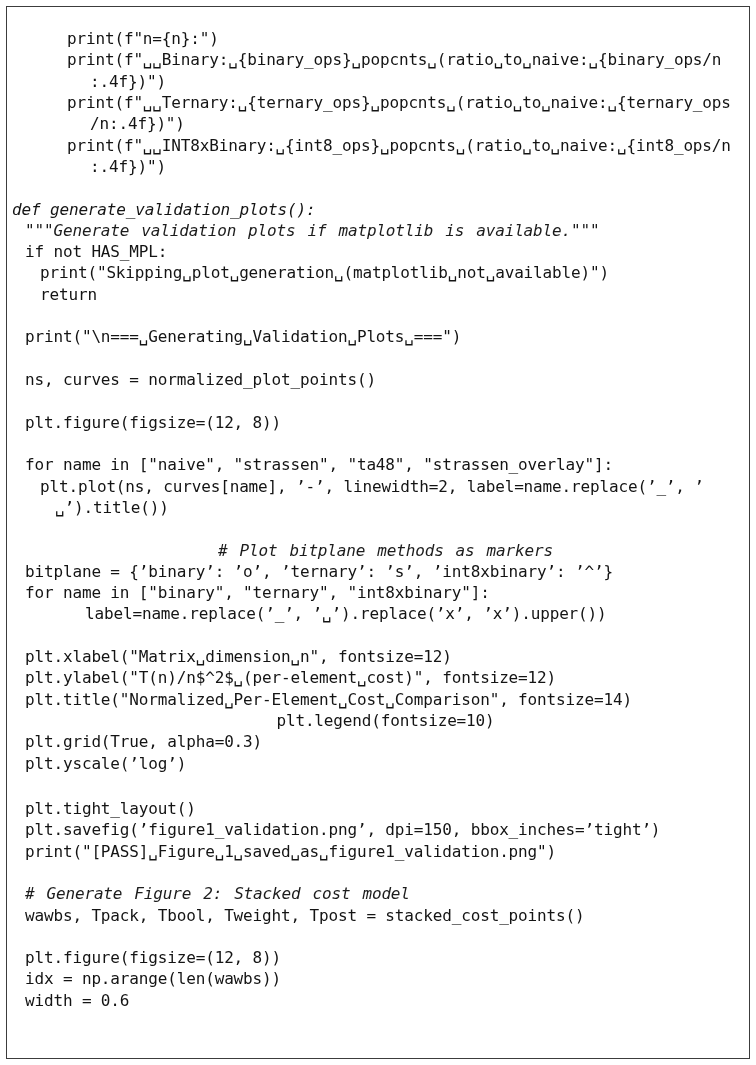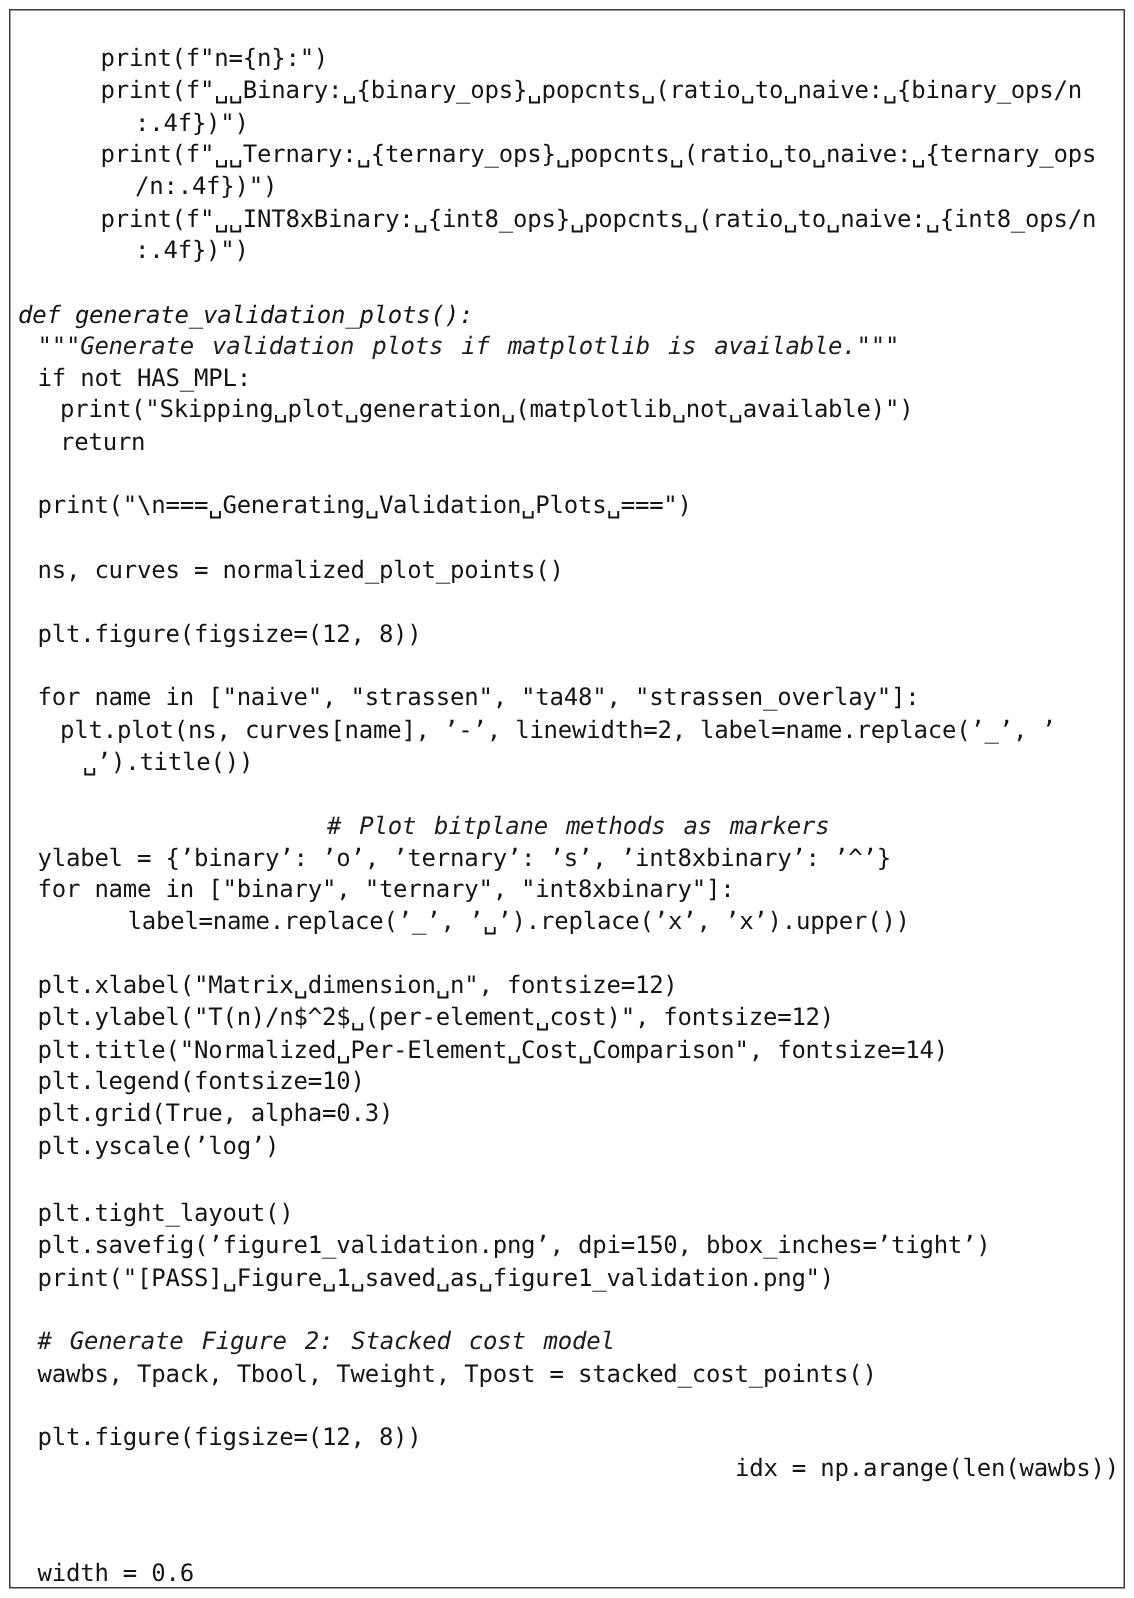--- a/index.html
+++ b/index.html
@@ -63,34 +63,34 @@
       <div class="ln" style="padding-left: 0px;"><span></span></div>
       <div class="ln" style="padding-left: 13px;"><span>ns, curves = normalized_plot_points()</span></div>
       <div class="ln" style="padding-left: 0px;"><span></span></div>
       <div class="ln" style="padding-left: 13px;"><span>plt.figure(figsize=(12, 8))</span></div>
       <div class="ln" style="padding-left: 0px;"><span></span></div>
       <div class="ln" style="padding-left: 13px;"><span>for name in ["naive", "strassen", "ta48", "strassen_overlay"]:</span></div>
       <div class="ln" style="padding-left: 28px;"><span>plt.plot(ns, curves[name], ’-’, linewidth=2, label=name.replace(’_’, ’</span></div>
       <div class="ln" style="padding-left: 43px;"><span>␣’).title())</span></div>
       <div class="ln" style="padding-left: 0px;"><span></span></div>
       <div class="ln cm" style="padding-left: 13px; text-align: center;"><span># Plot bitplane methods as markers</span></div>
-      <div class="ln" style="padding-left: 13px;"><span>ylabel = {’binary’: ’o’, ’ternary’: ’s’, ’int8xbinary’: ’^’}</span></div>
+      <div class="ln" style="padding-left: 13px;"><span>bitplane = {’binary’: ’o’, ’ternary’: ’s’, ’int8xbinary’: ’^’}</span></div>
       <div class="ln" style="padding-left: 13px;"><span>for name in ["binary", "ternary", "int8xbinary"]:</span></div>
       <div class="ln" style="padding-left: 73px;"><span>label=name.replace(’_’, ’␣’).replace(’x’, ’x’).upper())</span></div>
       <div class="ln" style="padding-left: 0px;"><span></span></div>
       <div class="ln" style="padding-left: 13px;"><span>plt.xlabel("Matrix␣dimension␣n", fontsize=12)</span></div>
       <div class="ln" style="padding-left: 13px;"><span>plt.ylabel("T(n)/n$^2$␣(per-element␣cost)", fontsize=12)</span></div>
       <div class="ln" style="padding-left: 13px;"><span>plt.title("Normalized␣Per-Element␣Cost␣Comparison", fontsize=14)</span></div>
-      <div class="ln" style="padding-left: 13px;"><span>plt.legend(fontsize=10)</span></div>
+      <div class="ln" style="padding-left: 13px; text-align: center;"><span>plt.legend(fontsize=10)</span></div>
       <div class="ln" style="padding-left: 13px;"><span>plt.grid(True, alpha=0.3)</span></div>
       <div class="ln" style="padding-left: 13px;"><span>plt.yscale(’log’)</span></div>
       <div class="ln" style="padding-left: 13px; margin-top: 24px;"><span>plt.tight_layout()</span></div>
       <div class="ln" style="padding-left: 13px;"><span>plt.savefig(’figure1_validation.png’, dpi=150, bbox_inches=’tight’)</span></div>
       <div class="ln" style="padding-left: 13px;"><span>print("[PASS]␣Figure␣1␣saved␣as␣figure1_validation.png")</span></div>
       <div class="ln" style="padding-left: 0px;"><span></span></div>
       <div class="ln cm" style="padding-left: 13px;"><span># Generate Figure 2: Stacked cost model</span></div>
       <div class="ln" style="padding-left: 13px;"><span>wawbs, Tpack, Tbool, Tweight, Tpost = stacked_cost_points()</span></div>
       <div class="ln" style="padding-left: 0px;"><span></span></div>
       <div class="ln" style="padding-left: 13px;"><span>plt.figure(figsize=(12, 8))</span></div>
-      <div class="ln" style="padding-left: 13px; text-align: right;"><span>idx = np.arange(len(wawbs))</span></div>
-      <div class="ln" style="padding-left: 13px; margin-top: 48px;"><span>width = 0.6</span></div>
+      <div class="ln" style="padding-left: 13px;"><span>idx = np.arange(len(wawbs))</span></div>
+      <div class="ln" style="padding-left: 13px;"><span>width = 0.6</span></div>
     </div>
 </div>
 
 </body></html>

